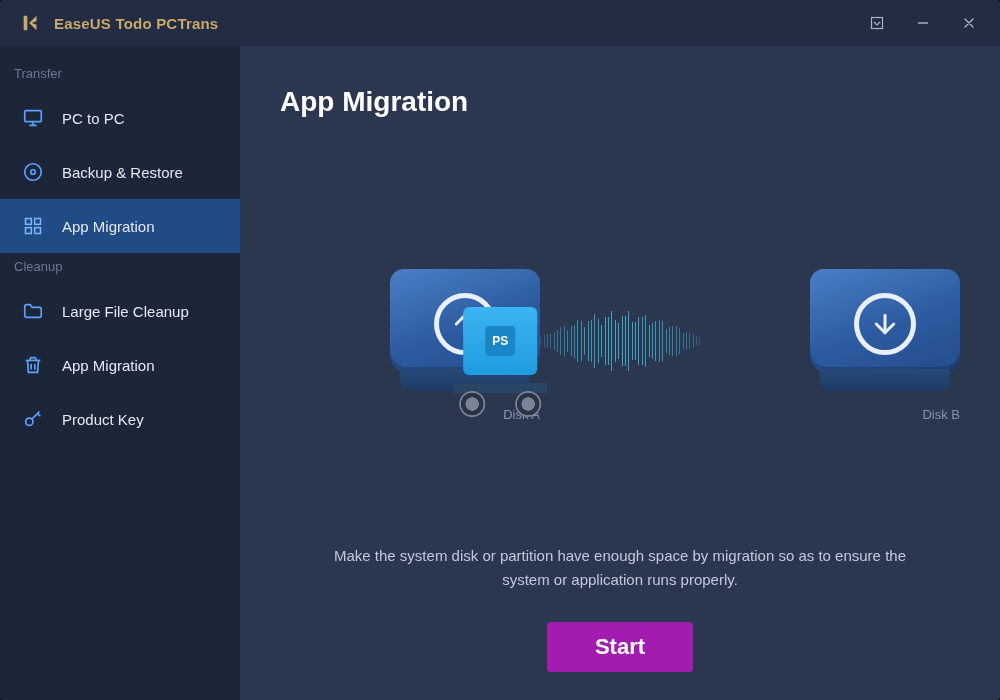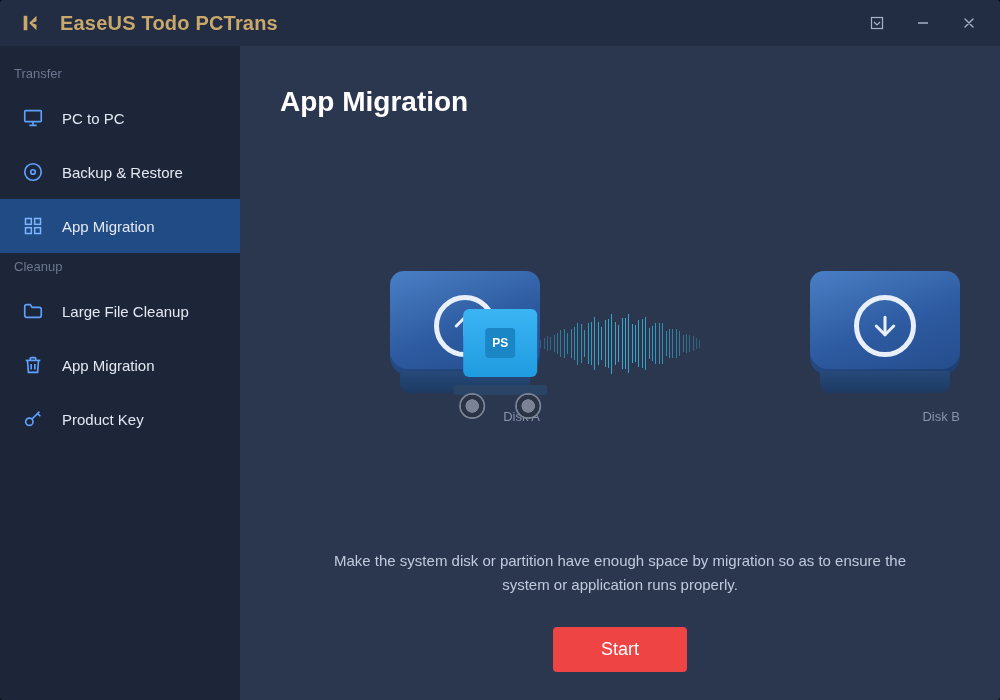--- a/index.html
+++ b/index.html
@@ -2,21 +2,21 @@
 <html><head>
 <meta charset="utf-8">
 <style>
   *{margin:0;padding:0;box-sizing:border-box;font-family:"Segoe UI",Arial,sans-serif;-webkit-font-smoothing:antialiased}
   body{background:#060a14;overflow:hidden}
   .app{width:1000px;height:700px;background:#222c42;display:flex;flex-direction:column;border-radius:4px;overflow:hidden}
   
   .titlebar{height:46px;background:#222c42;display:flex;align-items:center;padding:0 8px 0 20px;color:#c9a86b}
   .titlebar .logo{display:flex;align-items:center;gap:6px}
   .titlebar .logo-icon{width:22px;height:22px;display:flex;align-items:center;justify-content:center}
-  .titlebar .title{font-size:20px;font-weight:600;margin-left:12px;letter-spacing:.2px}
+  .titlebar .title{font-size:15px;font-weight:600;margin-left:6px;letter-spacing:.2px}
   .titlebar .spacer{flex:1}
   .winbtn{width:46px;height:46px;display:flex;align-items:center;justify-content:center;color:#a9b2c6;cursor:pointer}
   
   .body{flex:1;display:flex;min-height:0}
   
   .sidebar{width:240px;background:#1d2538;display:flex;flex-direction:column;padding-top:14px}
   .section-label{color:#6b778f;font-size:13px;padding:6px 14px 10px 14px}
   .nav-item{height:54px;display:flex;align-items:center;gap:18px;padding:0 22px;color:#e3e8f2;font-size:15px;cursor:pointer}
   .nav-item.active{background:#214b85}
   .nav-icon{width:22px;height:22px;display:flex;align-items:center;justify-content:center;color:#5ea1ff;flex:0 0 22px}
@@ -25,21 +25,21 @@
   .main{flex:1;background:#2b364f;display:flex;flex-direction:column;padding:40px 40px 28px 40px;color:#d8dfee;min-width:0}
   .page-title{font-size:28px;font-weight:700;color:#fff}
   .page-sub{font-size:16px;color:#b9c3d9;margin-top:20px}
   .illus{flex:1;display:flex;align-items:center;justify-content:center;gap:0;position:relative;margin-top:20px}
   .disk-col{display:flex;flex-direction:column;align-items:flex-end;gap:16px;width:260px}
   .disk-label{color:#8792ab;font-size:13px}
   .wave{flex:1;height:120px;display:flex;align-items:center;justify-content:center;gap:3px;min-width:0}
   .wave span{display:block;width:2px;background:#3aa6c9;opacity:.85}
   .desc{text-align:center;color:#c0cadd;font-size:15px;line-height:1.6;padding:0 30px}
   .start-row{display:flex;justify-content:center;margin-top:30px}
-  .start-btn{background:#ef4444;color:#fff;border:none;font-size:18px;font-weight:400;padding:12px 48px;border-radius:4px;cursor:pointer}
+  .start-btn{background:#a21caf;color:#fff;border:none;font-size:22px;font-weight:700;padding:12px 48px;border-radius:4px;cursor:pointer}
   
   .drive{width:150px;height:130px;position:relative}
   .drive .base{position:absolute;bottom:0;left:10px;right:10px;height:22px;background:linear-gradient(#274a7a,#1d3a63);border-radius:4px 4px 10px 10px}
   .drive .lid{position:absolute;bottom:18px;left:0;right:0;height:104px;background:linear-gradient(160deg,#4a7fc5 0%,#2d5aa0 55%,#244c8b 100%);border-radius:14px 14px 18px 18px;box-shadow:inset 0 -6px 0 rgba(0,0,0,.18)}
   .drive .ring{position:absolute;top:32px;left:50%;transform:translateX(-50%);width:62px;height:62px;border:5px solid #e9f0fb;border-radius:50%;display:flex;align-items:center;justify-content:center;color:#e9f0fb}
   
   .cart{position:absolute;left:50%;bottom:-26px;transform:translateX(-18%);width:110px;height:110px}
   .cart .box{position:absolute;top:0;left:18px;width:74px;height:68px;background:linear-gradient(#3bb4f2,#1f9be0);border-radius:6px;display:flex;align-items:center;justify-content:center}
   .cart .box .tag{width:30px;height:30px;background:#1a86c6;border-radius:4px;display:flex;align-items:center;justify-content:center;color:#fff;font-size:12px;font-weight:700}
   .cart .tray{position:absolute;bottom:24px;left:8px;right:8px;height:10px;background:#2a4466;border-radius:3px}

